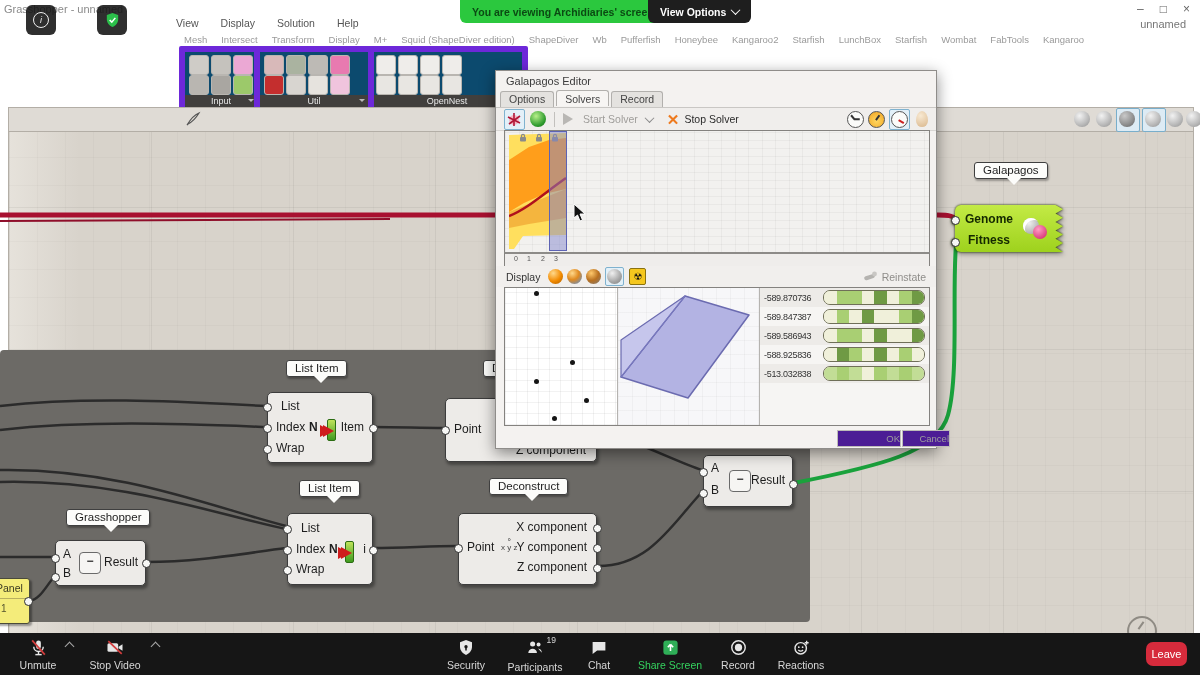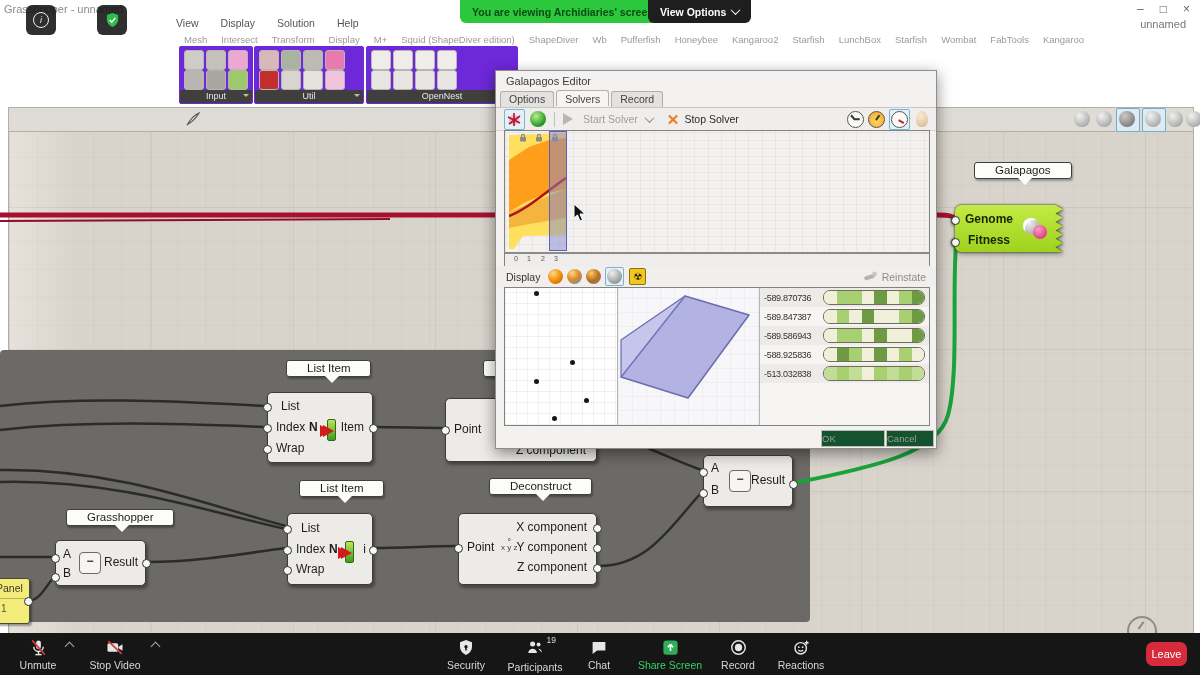--- a/index.html
+++ b/index.html
@@ -8,21 +8,21 @@
   .abs{position:absolute;}
 
   
   .gh-title{left:4px;top:3px;font-size:11px;color:#8a8a8a;z-index:2;}
   .win-controls{right:10px;top:2px;display:flex;gap:16px;color:#666;font-size:12px;z-index:2;}
   .corner-label{right:14px;top:18px;font-size:11px;color:#777;z-index:2;}
   .menu-row1{left:176px;top:17px;display:flex;gap:22px;font-size:10.5px;color:#555;z-index:2;}
   .menu-row2{left:184px;top:34px;display:flex;gap:14px;font-size:9.5px;color:#9a9a9a;z-index:2;white-space:nowrap;}
 
   
-  .tb-group{top:46px;height:56px;background:#6d28d9;border:1px solid #6d28d9;border-radius:2px;z-index:2;}
+  .tb-group{top:46px;height:56px;background:#0c4a6e;border:6px solid #6d28d9;border-radius:2px;z-index:2;}
   .tb-label{position:absolute;left:0;right:0;bottom:0;height:13px;background:#413f3d;color:#e8e8e8;
             font-size:9px;text-align:center;line-height:13px;border-radius:0 0 2px 2px;}
   .tb-label i{position:absolute;right:3px;top:4px;width:0;height:0;border:3px solid transparent;border-top-color:#bbb;}
   .tb-icons{position:absolute;left:4px;top:3px;display:grid;grid-auto-flow:column;grid-template-rows:18px 18px;gap:2px;}
   .tb-ic{width:18px;height:18px;border:1px solid #b9b6b1;border-radius:3px;background:#e3e1dd;}
 
   
   .canvas{left:8px;top:130px;width:1184px;height:503px;z-index:1;
     background:
       repeating-linear-gradient(0deg, rgba(0,0,0,0.055) 0 1px, transparent 1px 142px),
@@ -34,21 +34,21 @@
   .canvas-topstrip{left:8px;top:107px;width:1184px;height:23px;background:#dfdbd5;border:1px solid #b3aea6;z-index:2;}
   .group-region{left:0;top:350px;width:810px;height:272px;background:#6c6a66;border-radius:4px;z-index:1;}
   .disp-ic{position:absolute;top:3px;width:16px;height:16px;border-radius:50%;
            background:radial-gradient(circle at 35% 30%,#f2f2f2,#b9b9b9 60%,#8d8d8d);}
   .disp-box{position:absolute;top:0;width:22px;height:22px;border:1px solid #79aecb;background:#ddebf4;border-radius:2px;}
 
   
   .gh-node{position:absolute;background:#edebe8;border:1.5px solid #3c3c3c;border-radius:5px;
            box-shadow:1.5px 2.5px 3px rgba(0,0,0,0.35);z-index:3;font-size:12px;color:#1d1d1d;}
   .balloon{position:absolute;background:#fcfcfa;border:1.5px solid #3f3f3f;border-radius:3px;
-           padding:1px 20px 2px;font-size:11.5px;color:#1d1d1d;z-index:3;white-space:nowrap;
+           padding:1px 8px 2px;font-size:11.5px;color:#1d1d1d;z-index:3;white-space:nowrap;
            box-shadow:1px 2px 2px rgba(0,0,0,0.3);}
   .balloon:after{content:"";position:absolute;left:45%;bottom:-7px;width:0;height:0;
            border:7px solid transparent;border-top-color:#fcfcfa;border-bottom:none;}
   .port{position:absolute;width:7px;height:7px;border:1.5px solid #2e2e2e;border-radius:50%;background:#f7f7f5;z-index:4;}
   .port.in{left:-5.5px;} .port.out{right:-5.5px;}
   .nlab{position:absolute;white-space:nowrap;}
   .op-icon{position:absolute;width:20px;height:20px;border:1.5px solid #6a6a6a;border-radius:4px;
            background:#f6f5f3;color:#333;font-weight:bold;text-align:center;line-height:17px;}
   .li-icon{position:absolute;width:26px;height:16px;}
   .li-icon .bar{position:absolute;left:9px;top:-2px;width:7px;height:20px;background:linear-gradient(180deg,#bfe35a,#3f9a1f);border:1px solid #2c6d12;border-radius:2px;}
@@ -87,21 +87,21 @@
   .dot{position:absolute;width:5px;height:5px;margin:-2px;border-radius:50%;background:#151515;}
   .mesh{position:relative;width:141px;height:100%;border-right:1px solid #b5b3b0;background:#f7f7f9;
     background-image:repeating-linear-gradient(0deg,rgba(0,0,0,.03) 0 1px,transparent 1px 14px),
                      repeating-linear-gradient(90deg,rgba(0,0,0,.03) 0 1px,transparent 1px 14px);}
   .fitlist{position:relative;flex:1;background:#f6f5f3;}
   .fit-row{height:19px;display:flex;align-items:center;padding:0 4px;gap:3px;}
   .fit-row:nth-child(odd){background:#edebe8;}
   .fit-val{width:56px;font-size:9px;color:#333;letter-spacing:-0.3px;}
   .gene-bar{width:100px;height:13px;border:1.5px solid #6f6f58;border-radius:7px;overflow:hidden;display:flex;background:#f0f0da;}
   .gene-seg{flex:1;height:100%;}
-  .dlg-btn{position:absolute;height:15px;background:#14532d;border:1px solid #bdbbb8;color:#9d9d9d;font-size:9.5px;text-align:left;line-height:15px;}
+  .dlg-btn{position:absolute;height:15px;background:#4c1d95;border:1px solid #bdbbb8;color:#9d9d9d;font-size:9.5px;text-align:right;line-height:15px;margin-left:16px;}
 
   
   .banner{left:460px;top:0;height:23px;background:#2bc83e;border-radius:0 0 6px 6px;color:#0b4a13;
           font-size:10.5px;font-weight:bold;display:flex;align-items:center;padding:0 12px;z-index:40;}
   .view-opts{left:648px;top:0;height:23px;background:#1e1e1e;border-radius:0 0 6px 6px;color:#fff;
           font-size:10.5px;font-weight:bold;display:flex;align-items:center;gap:6px;padding:0 12px;z-index:40;}
   .chev{width:6px;height:6px;border-right:1.5px solid currentColor;border-bottom:1.5px solid currentColor;display:inline-block;}
   .chev.down{transform:rotate(45deg) translate(-1px,-1px);}
   .chev.up{transform:rotate(225deg);}
   .float-ic{top:5px;width:30px;height:30px;background:rgba(18,18,18,.88);border-radius:6px;z-index:41;display:flex;align-items:center;justify-content:center;}

